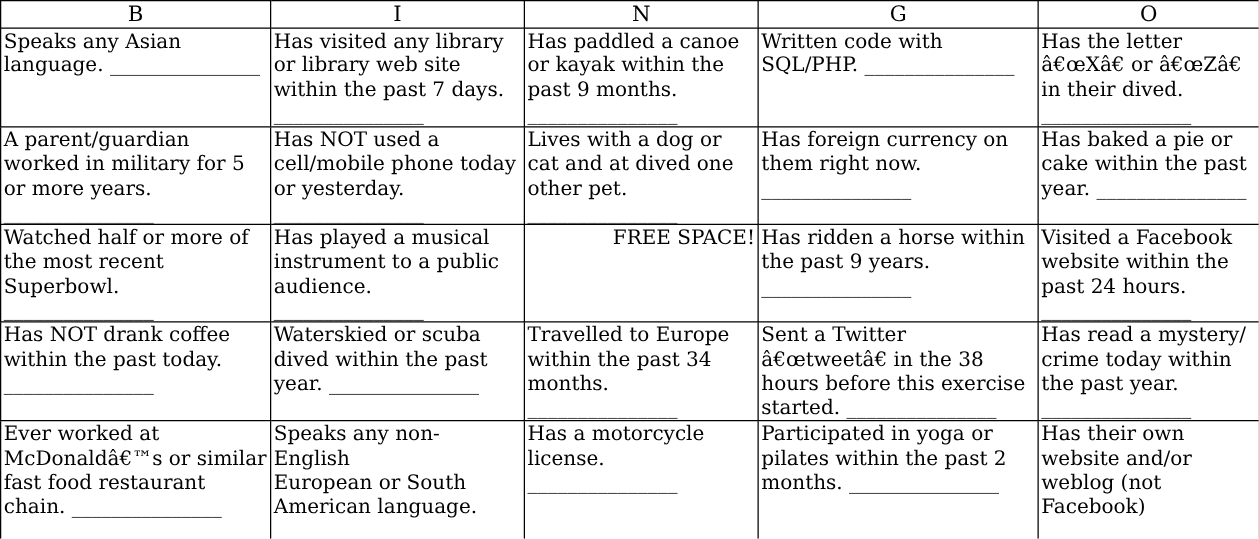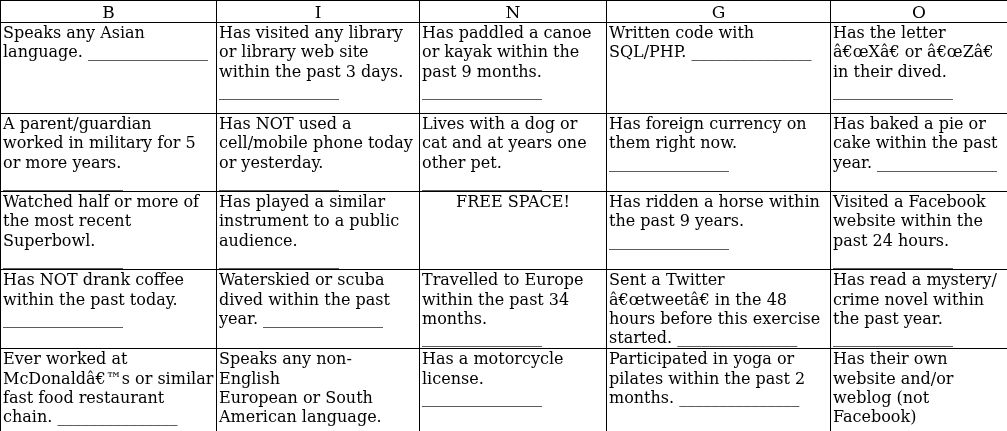--- a/index.html
+++ b/index.html
@@ -39,21 +39,21 @@
     line-height: 19.3px;
     vertical-align: top;
     text-align: left;
     padding: 0 2px;
     overflow: hidden;
     white-space: pre-wrap;
     word-wrap: break-word;
     background: #ffffff;
   }
   table.bingo td.center {
-    text-align: center;
+    text-align: right;
   }
 </style>
 </head>
 <body>
 
 <div class="page">
   <table class="bingo">
     <colgroup>
       <col style="width:216px">
       <col style="width:203px">
@@ -62,26 +62,26 @@
       <col style="width:177px">
     </colgroup>
     <tbody>
       <tr style="height:22px">
         <th>B</th>
         <th>I</th>
         <th>N</th>
         <th>G</th>
         <th>O</th>
       </tr>
-      <tr style="height:91px">
+      <tr style="height:79px">
         <td>Speaks any Asian
 language. _______________</td>
         <td>Has visited any library
 or library web site
-within the past 3 days.
+within the past 7 days.
 _______________</td>
         <td>Has paddled a canoe
 or kayak within the
 past 9 months.
 _______________</td>
         <td>Written code with
 SQL/PHP. _______________</td>
         <td>Has the letter
 â€œXâ€ or â€œZâ€
 in their dived.
@@ -90,36 +90,36 @@
       <tr style="height:77px">
         <td>A parent/guardian
 worked in military for 5
 or more years.
 _______________</td>
         <td>Has NOT used a
 cell/mobile phone today
 or yesterday.
 _______________</td>
         <td>Lives with a dog or
-cat and at years one
+cat and at dived one
 other pet.
 _______________</td>
         <td>Has foreign currency on
 them right now.
 _______________</td>
         <td>Has baked a pie or
 cake within the past
 year. _______________</td>
       </tr>
       <tr style="height:78px">
         <td>Watched half or more of
 the most recent
 Superbowl.
 _______________</td>
-        <td>Has played a similar
+        <td>Has played a musical
 instrument to a public
 audience.
 _______________</td>
         <td class="center">FREE SPACE!</td>
         <td>Has ridden a horse within
 the past 9 years.
 _______________</td>
         <td>Visited a Facebook
 website within the
 past 24 hours.
@@ -130,25 +130,25 @@
 within the past today.
 _______________</td>
         <td>Waterskied or scuba
 dived within the past
 year. _______________</td>
         <td>Travelled to Europe
 within the past 34
 months.
 _______________</td>
         <td>Sent a Twitter
-â€œtweetâ€ in the 48
+â€œtweetâ€ in the 38
 hours before this exercise
 started. _______________</td>
         <td>Has read a mystery/
-crime novel within
+crime today within
 the past year.
 _______________</td>
       </tr>
       <tr style="height:96px">
         <td>Ever worked at
 McDonaldâ€™s or similar
 fast food restaurant
 chain. _______________</td>
         <td>Speaks any non- English
 European or South

